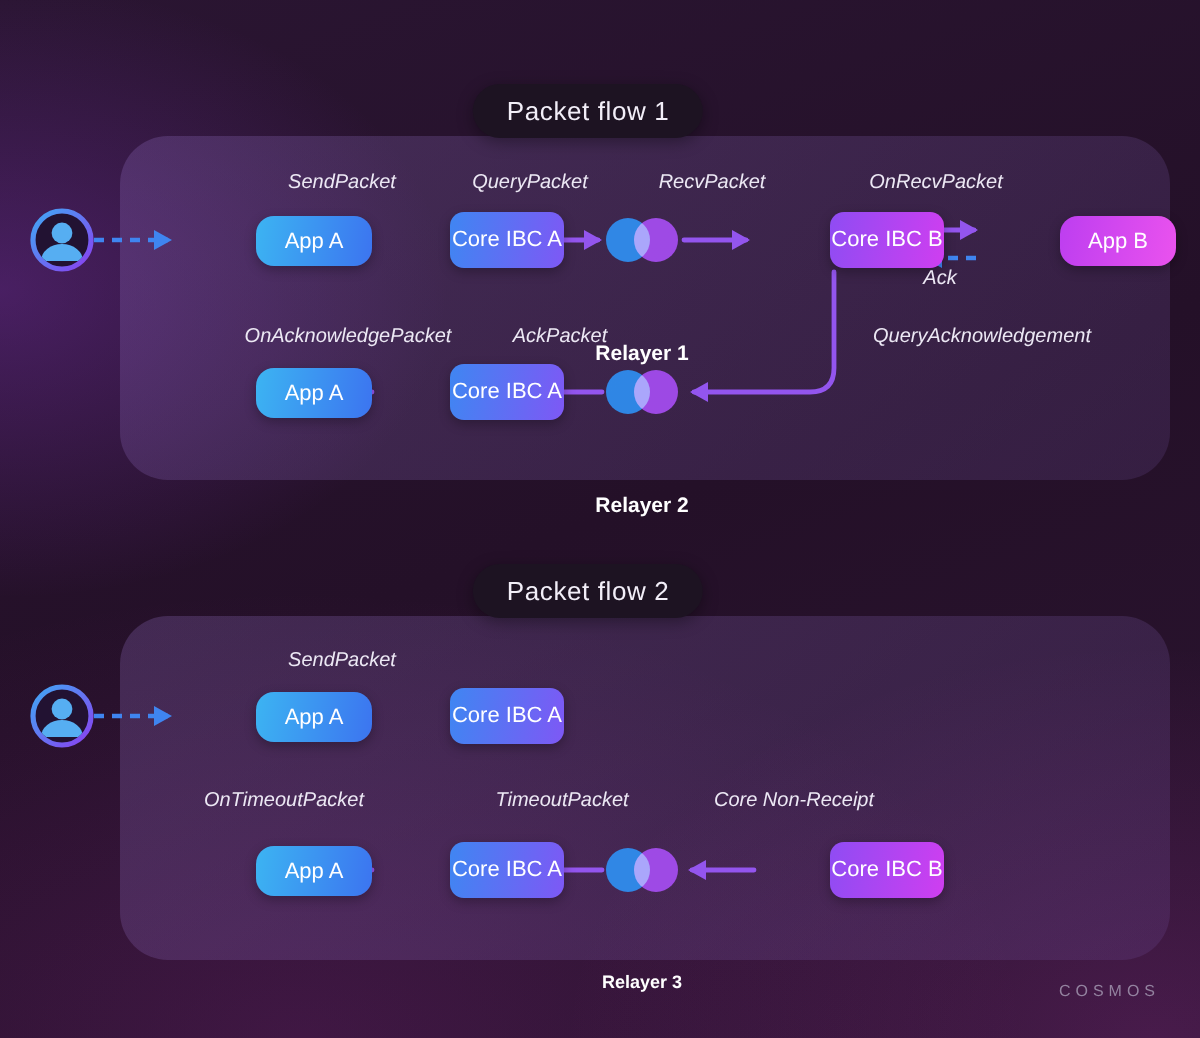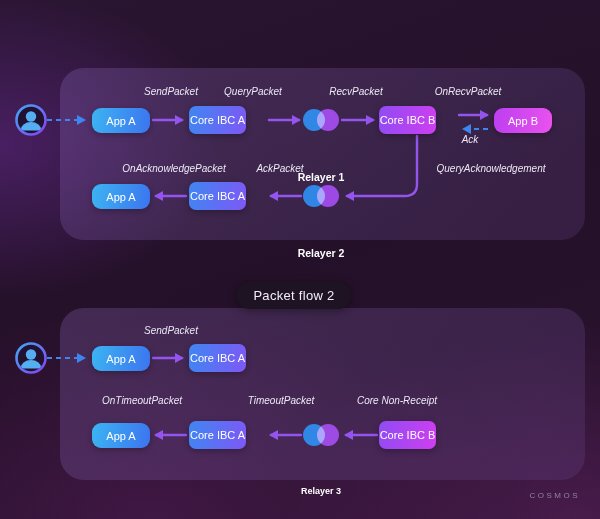--- a/index.html
+++ b/index.html
@@ -20,21 +20,21 @@
   .sol  { stroke:#9355ee; stroke-width:2.4; fill:none; stroke-linecap:round; }
   .dash { stroke:#3f85f0; stroke-width:2.2; fill:none; stroke-dasharray:5 4; }
   .pill {
     position:absolute; left:294px; transform:translateX(-50%); z-index:3;
     background:#1d1322; color:#f2eef8; font-size:13px; letter-spacing:0.3px;
     padding:6px 17px; border-radius:16px; white-space:nowrap;
     box-shadow:0 2px 8px rgba(0,0,0,0.35);
   }
   .node {
     position:absolute; display:flex; align-items:center; justify-content:center; z-index:3;
-    color:#fff; font-size:11px; white-space:nowrap; box-shadow:0 2px 6px rgba(0,0,0,0.28);
+    color:#fff; font-size:11px; white-space:nowrap; box-shadow:0 2px 6px rgba(0,0,0,0.28);margin-left:36px;
   }
   .sz-app  { width:58px; height:25px; border-radius:9px; }
   .sz-core { width:57px; height:28px; border-radius:7px; }
   .g-appA  { background:linear-gradient(100deg,#3cb4f2,#3c74f0); }
   .g-coreA { background:linear-gradient(100deg,#3f86f2,#7e58f5); }
   .g-coreB { background:linear-gradient(100deg,#8f4cf3,#cf3ef0); }
   .g-appB  { background:linear-gradient(100deg,#bd3ef0,#ea52ee);text-align:center; }
   .lbl {
     position:absolute; transform:translateX(-50%); z-index:3;
     font-style:italic; font-size:10px; color:#ece8f4; white-space:nowrap;
@@ -98,34 +98,35 @@
     <path d="M47,358 H84" class="dash" marker-end="url(#mb)"></path>
     <path d="M153,358 H182" class="sol" marker-end="url(#mp)"></path>
     <path d="M186,435 H156" class="sol" marker-end="url(#mp)"></path>
     <path d="M301,435 H271" class="sol" marker-end="url(#mp)"></path>
     <path d="M377,435 H346" class="sol" marker-end="url(#mp)"></path>
 
     <use href="#userIcon" x="13" y="102" width="36" height="36"></use>
     <use href="#userIcon" x="13" y="340" width="36" height="36"></use>
   </svg>
 
+  <div class="pill" style="top:42px">Packet flow 1</div>
   <div class="pill" style="top:282px">Packet flow 2</div>
 
   <div class="node sz-app g-appA" style="left:92px;top:108px">App A</div>
   <div class="node sz-core g-coreA" style="left:189px;top:106px">Core IBC A</div>
   <div class="venn" style="left:303px;top:109px">
     <span class="c1"></span>
     <span class="c2"></span>
   </div>
   <div class="rlbl" style="left:321px;top:133px">Relayer 1</div>
   <div class="node sz-core g-coreB" style="left:379px;top:106px">Core IBC B</div>
   <div class="node sz-app g-appB" style="left:494px;top:108px">App B</div>
 
   <div class="lbl" style="left:171px;top:86px">SendPacket</div>
-  <div class="lbl" style="left:253px;top:86px">QueryPacket</div>
+  <div class="lbl" style="left:265px;top:86px">QueryPacket</div>
   <div class="lbl" style="left:356px;top:86px">RecvPacket</div>
   <div class="lbl" style="left:468px;top:86px">OnRecvPacket</div>
   <div class="lbl" style="left:470px;top:134px">Ack</div>
 
   <div class="node sz-app g-appA" style="left:92px;top:184px">App A</div>
   <div class="node sz-core g-coreA" style="left:189px;top:182px">Core IBC A</div>
   <div class="venn" style="left:303px;top:185px">
     <span class="c1"></span>
     <span class="c2"></span>
   </div>

